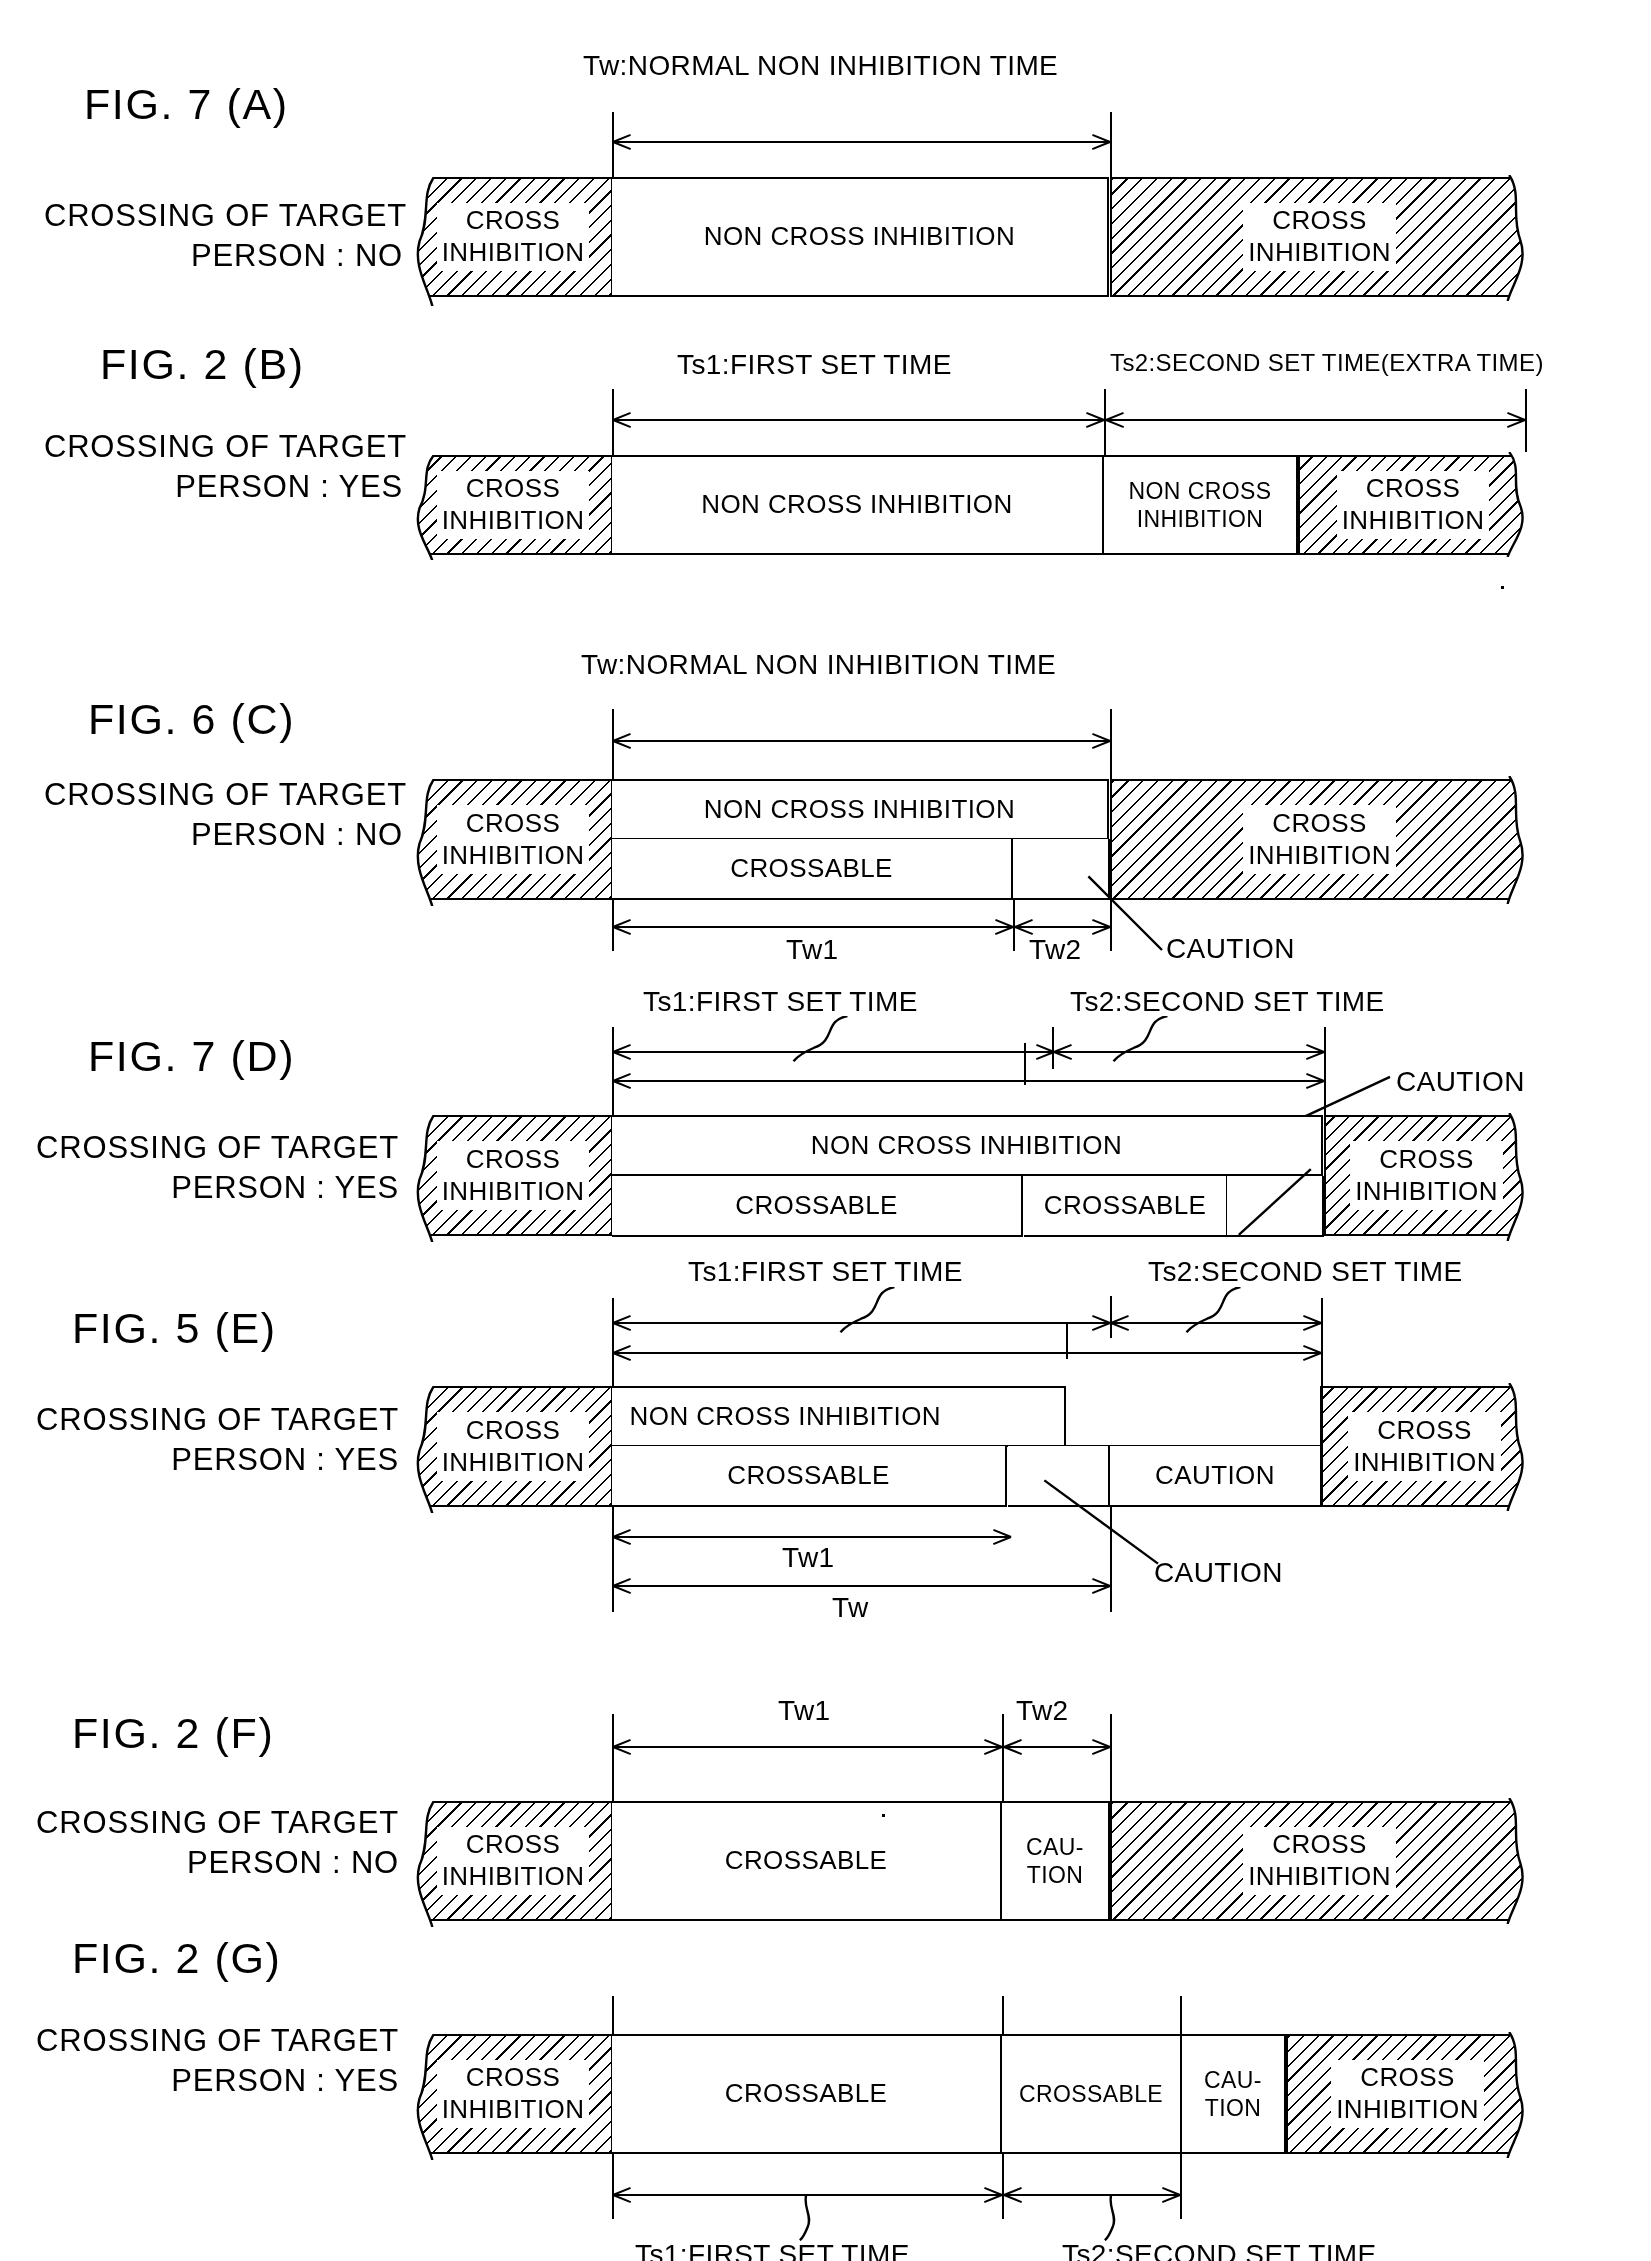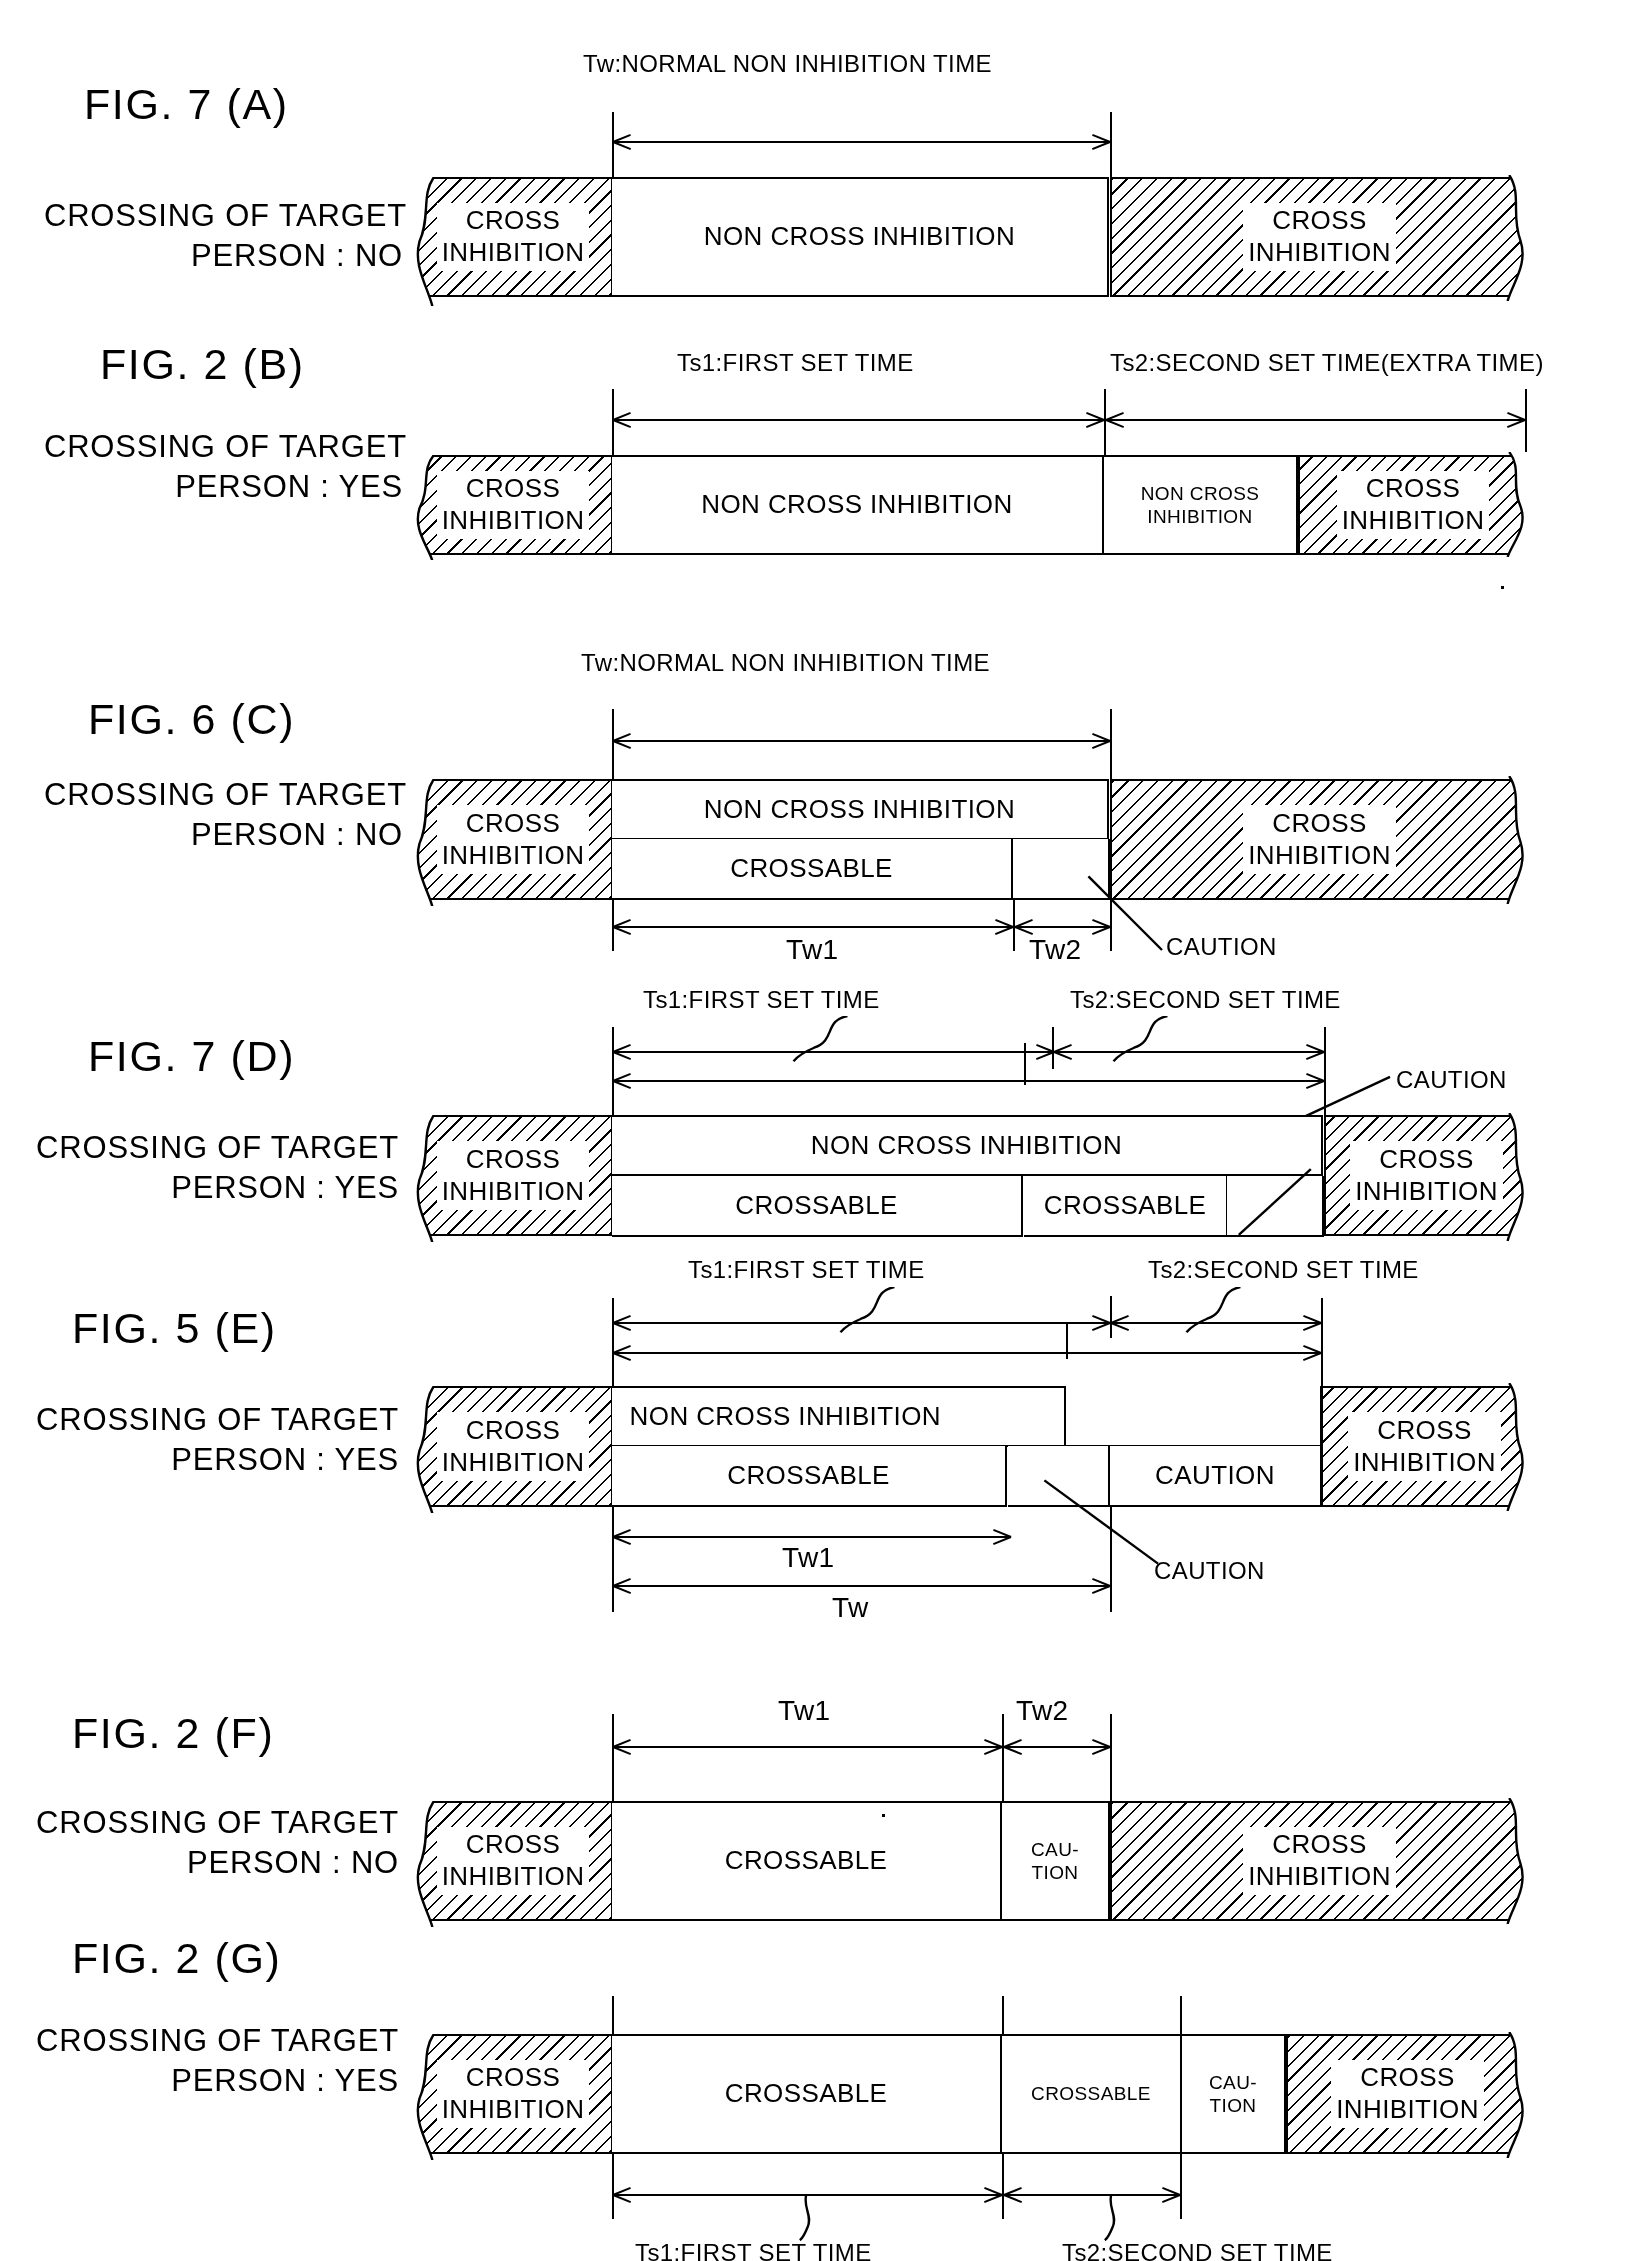--- a/index.html
+++ b/index.html
@@ -21,37 +21,37 @@
     font-weight:400;
   }
   .cond{
     font-size:31px;
     letter-spacing:0.8px;
     line-height:1.30;
     text-align:right;
     white-space:nowrap;
   }
   .caption{
-    font-size:24px;
+    font-size:28px;
     letter-spacing:0.4px;
     white-space:nowrap;
   }
   .tickname{
     font-size:28px;
     letter-spacing:0.4px;
     white-space:nowrap;
   }
   .cellTxt{
     font-size:26px;
     letter-spacing:0.4px;
     text-align:center;
     white-space:nowrap;
     line-height:1.22;
   }
-  .cellTxt.sm{font-size:19px;}
+  .cellTxt.sm{font-size:23px;}
   .cell{
     position:absolute;
     box-sizing:border-box;
     border:2.4px solid #000;
     background:#fff;
     display:flex;
     align-items:center;
     justify-content:center;
   }
   .cell.nolft{border-left:none;}

